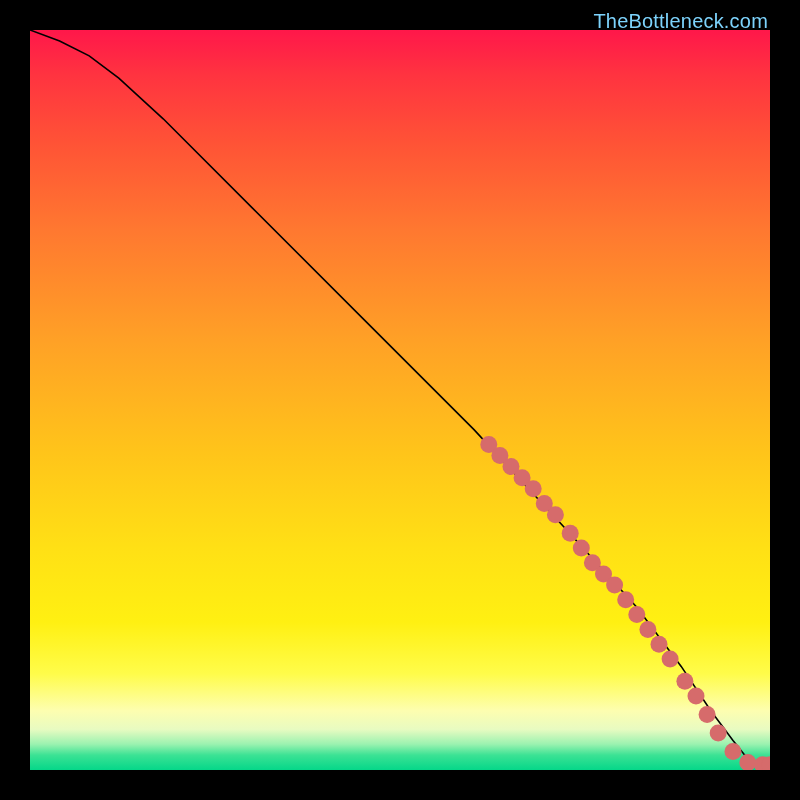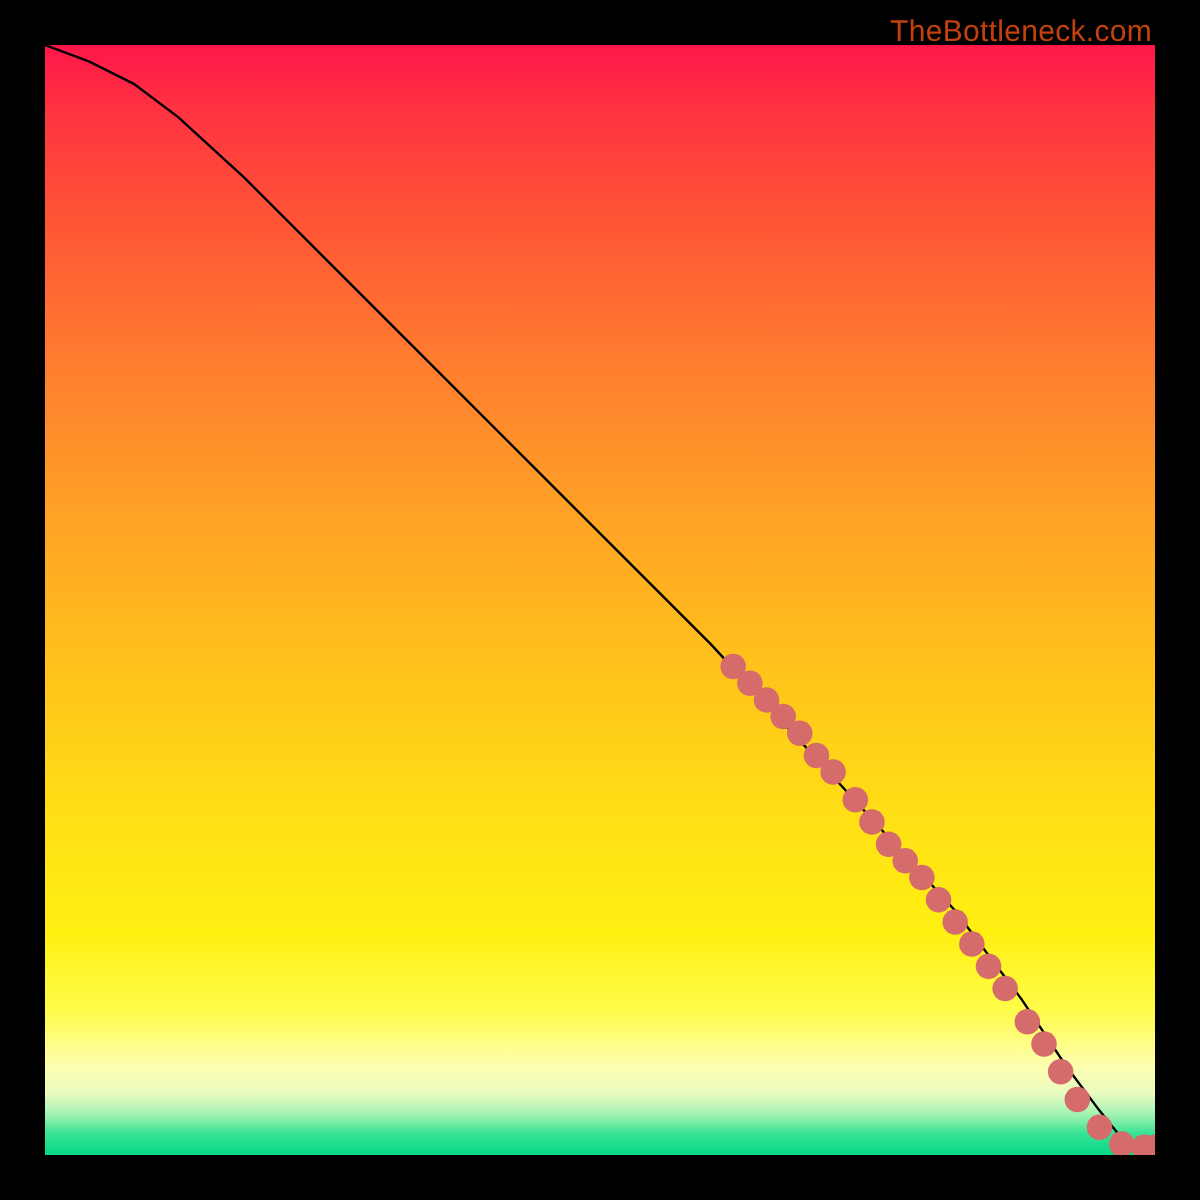--- a/index.html
+++ b/index.html
@@ -40,21 +40,21 @@
       #9bf2b0 96.5%,
       #3be294 98%,
       #05d789 100%
     );
   }
 
   .watermark {
     position: absolute;
     top: 10px;
     right: 32px;
-    color: #c2410c;
+    color: #7dd3fc;
     font-size: 20px;
     font-weight: 400;
     letter-spacing: 0.2px;
     user-select: none;
   }
 
   svg.overlay {
     position: absolute;
     inset: 0;
     width: 740px;

